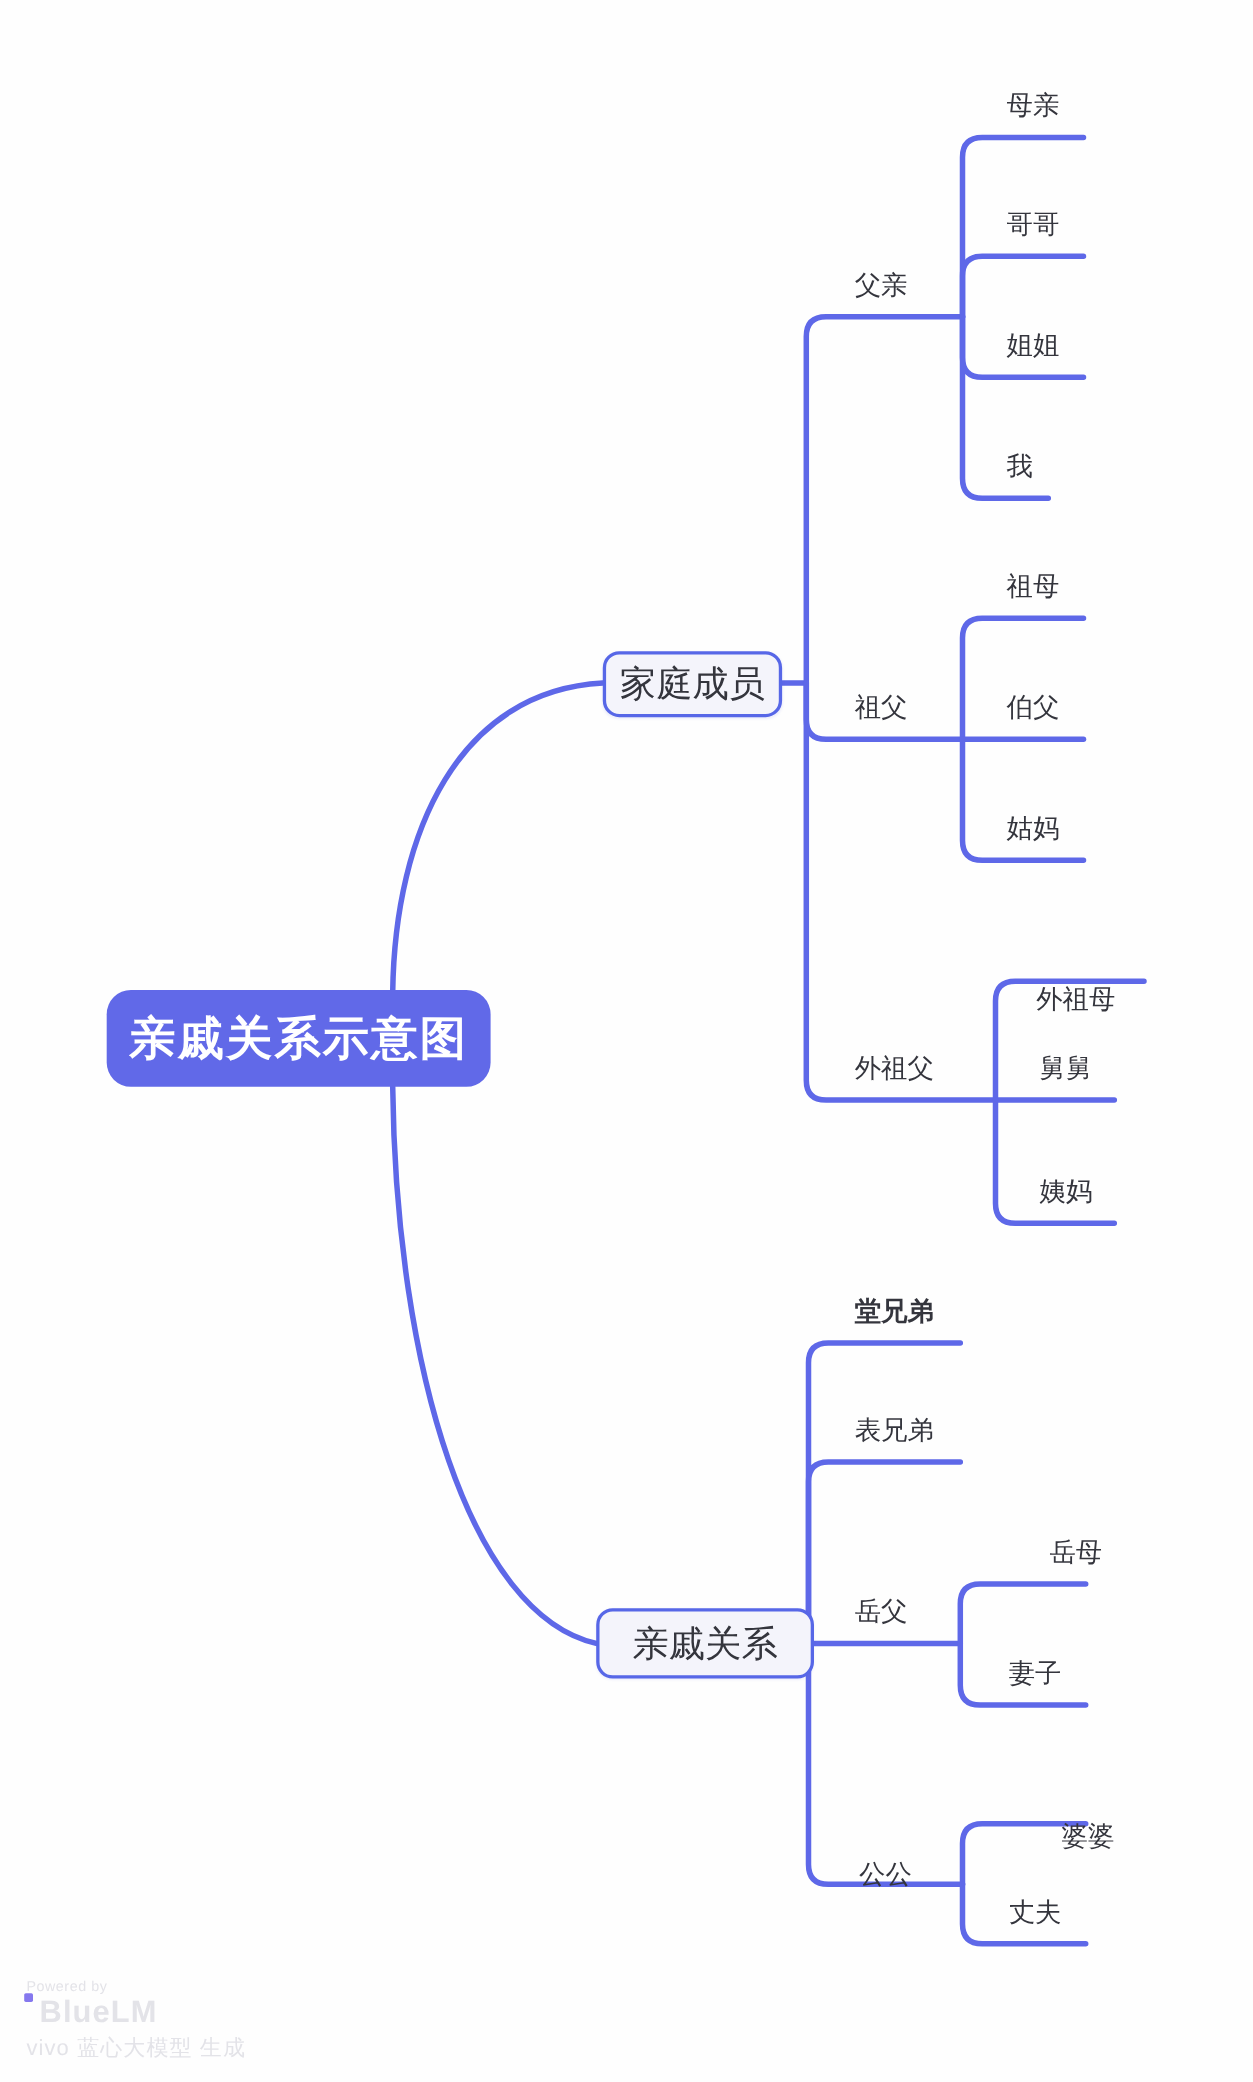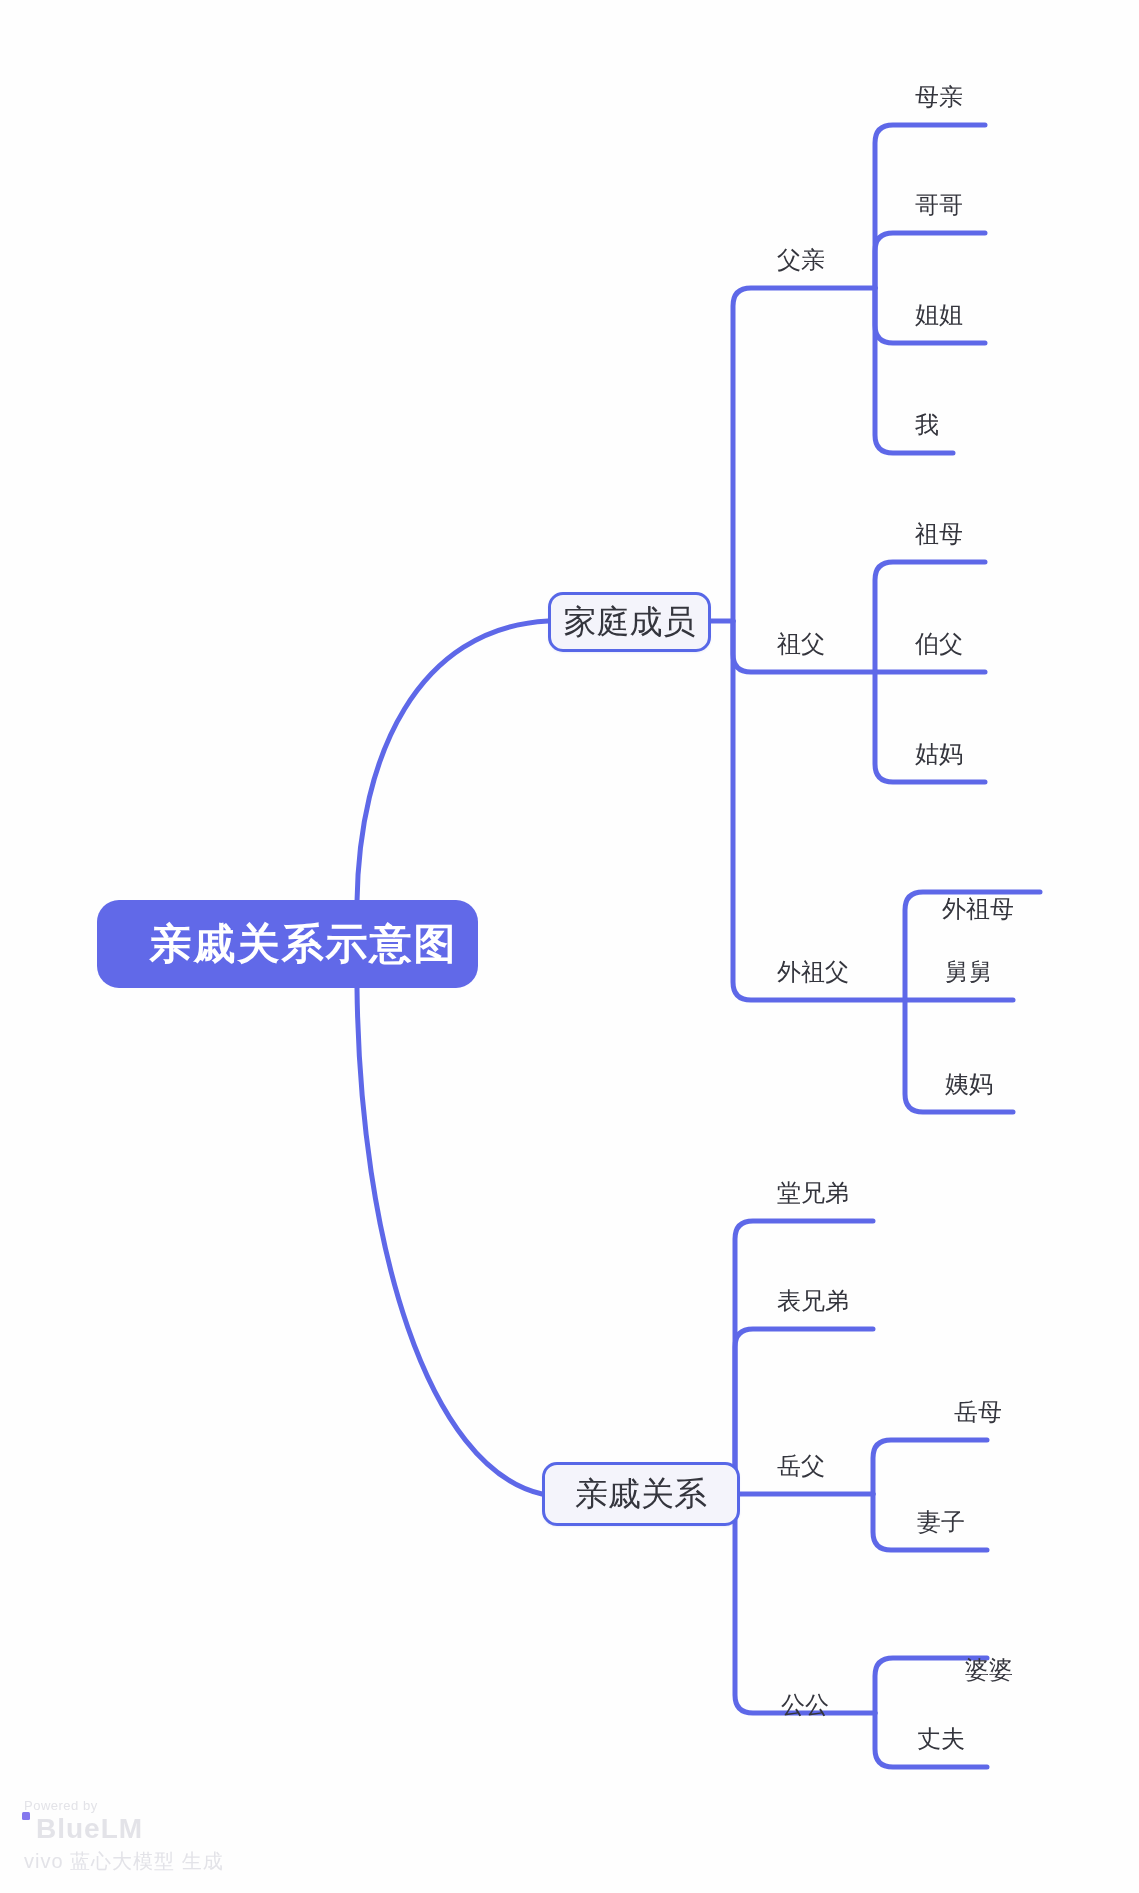--- a/index.html
+++ b/index.html
@@ -15,21 +15,20 @@
     overflow:hidden;
   }
   .connectors{position:absolute; left:0; top:0;}
   .connectors path{fill:none; stroke:var(--connector); stroke-width:5; stroke-linecap:round;}
   .root-node{
     position:absolute; left:97px; top:900px; width:349px; height:88px;
     background:var(--root-fill); border-radius:22px;
     color:var(--root-text); font-size:42px; font-weight:bold; letter-spacing:2px;
     display:flex; align-items:center; justify-content:center;
     white-space:nowrap;
-    padding-left:32px;
   }
   .branch-node{
     position:absolute; box-sizing:border-box;
     background:var(--node-fill); border:3.5px solid var(--node-border);
     border-radius:15px; color:var(--label-text); font-size:33px;
     display:flex; align-items:center; justify-content:center;
     white-space:nowrap; box-shadow:0 1px 2px rgba(90,100,230,0.10);
   }
   .node-label{
     position:absolute; color:var(--label-text); font-size:24px;
@@ -96,21 +95,21 @@
   <div class="node-label" style="left:777px; top:632px;">祖父</div>
   <div class="node-label" style="left:915px; top:522px;">祖母</div>
   <div class="node-label" style="left:915px; top:632px;">伯父</div>
   <div class="node-label" style="left:915px; top:742px;">姑妈</div>
 
   <div class="node-label" style="left:777px; top:960px;">外祖父</div>
   <div class="node-label" style="left:942px; top:852px;margin-top:45px;">外祖母</div>
   <div class="node-label" style="left:945px; top:960px;">舅舅</div>
   <div class="node-label" style="left:945px; top:1072px;">姨妈</div>
 
-  <div class="node-label" style="left:777px; top:1181px;">堂兄弟</div>
+  <div class="node-label" style="left:777px; top:1181px;font-weight:bold;">堂兄弟</div>
   <div class="node-label" style="left:777px; top:1289px;">表兄弟</div>
 
   <div class="node-label" style="left:777px; top:1454px;">岳父</div>
   <div class="node-label" style="left:954px; top:1400px;">岳母</div>
   <div class="node-label" style="left:917px; top:1510px;">妻子</div>
 
   <div class="node-label" style="left:781px; top:1673px;margin-top:20px;">公公</div>
   <div class="node-label" style="left:917px; top:1658px;margin-left:48px;">婆婆</div>
   <div class="node-label" style="left:917px; top:1727px;">丈夫</div>
 

